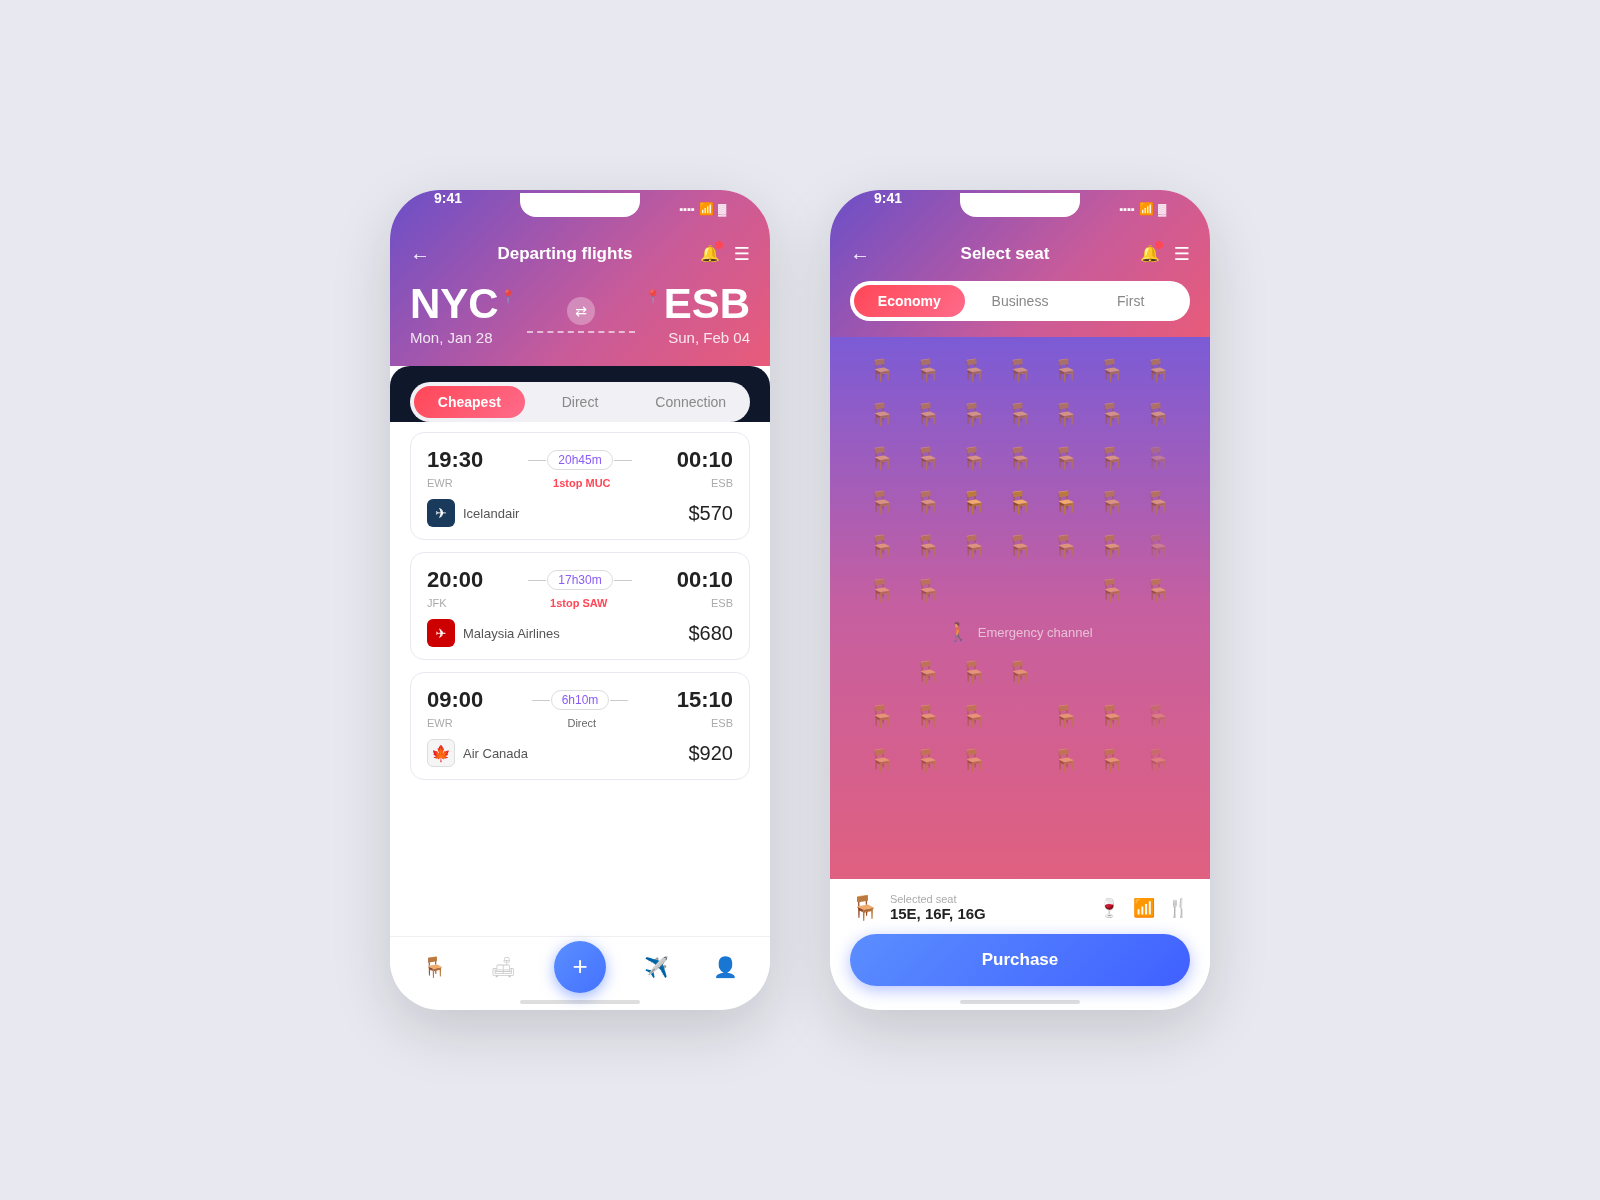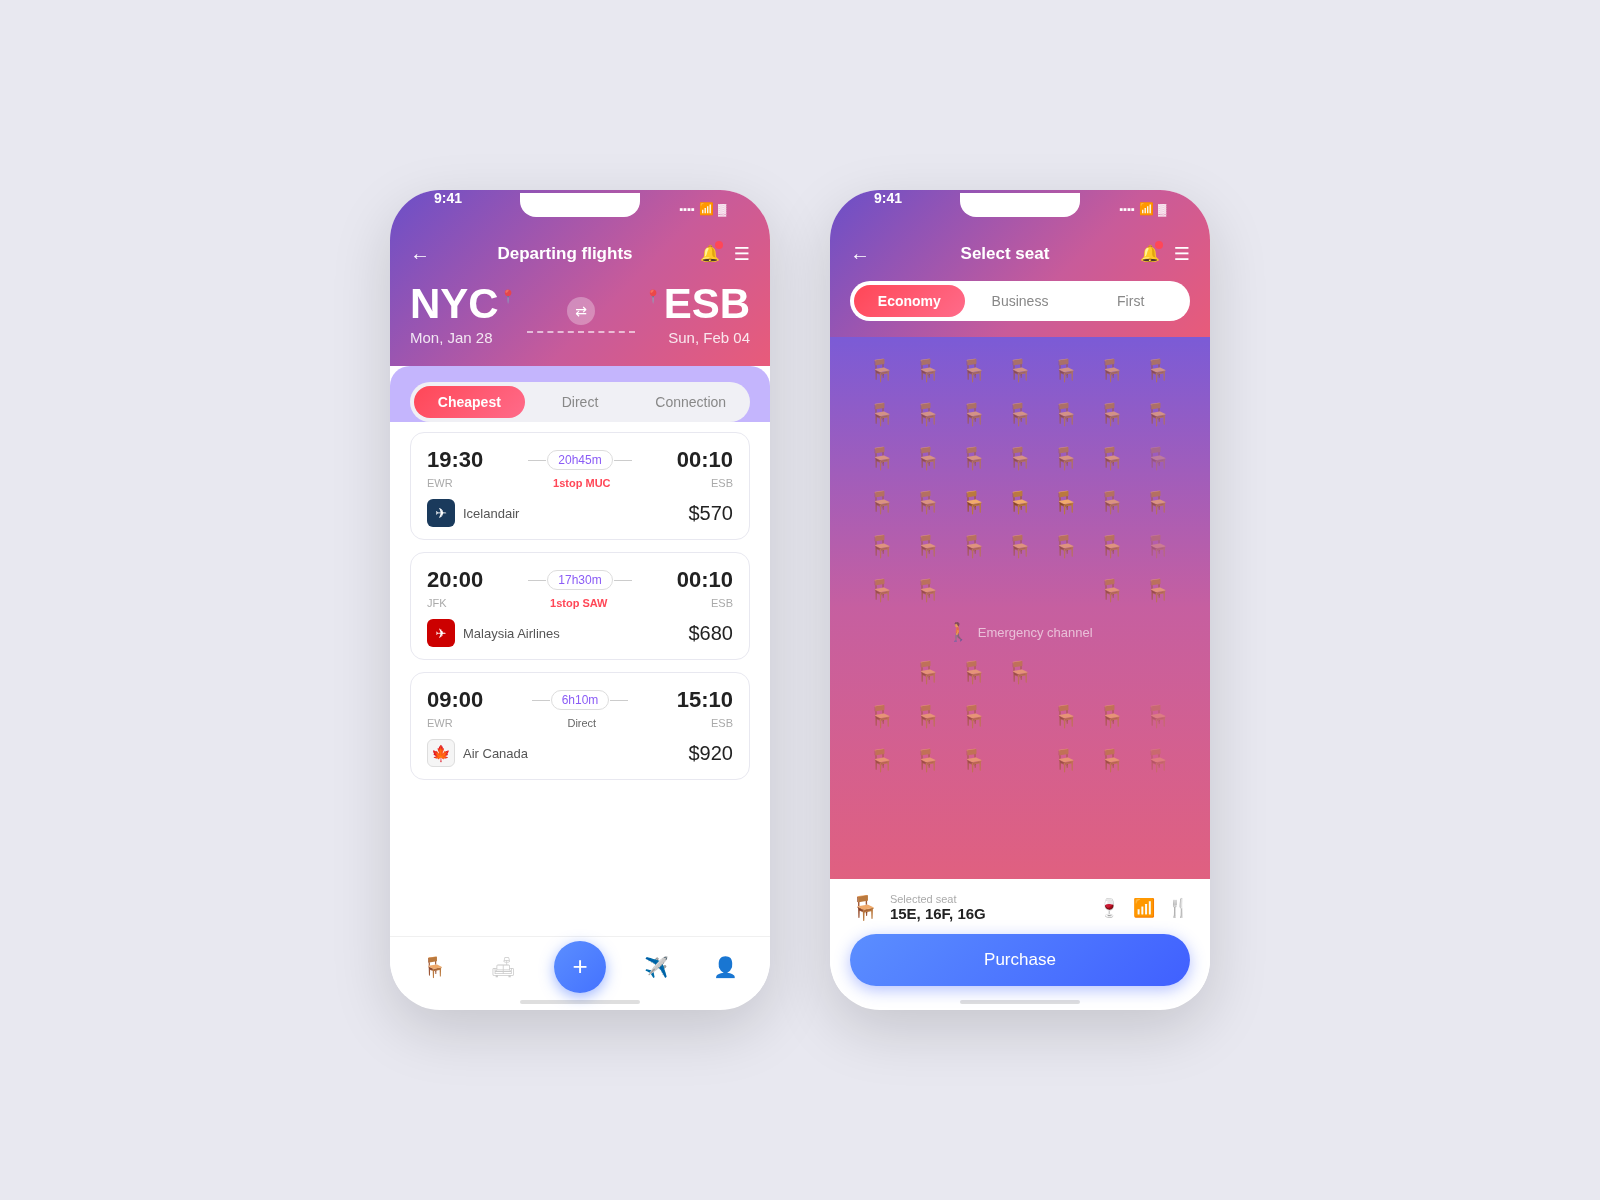--- a/index.html
+++ b/index.html
@@ -126,21 +126,21 @@
       display: flex; align-items: center; justify-content: center;
       font-size: 14px; color: #fff;
       margin-bottom: 2px;
     }
     .city-with-pin { display: flex; align-items: flex-start; gap: 2px; }
     .pin-icon { font-size: 13px; margin-top: 6px; opacity: 0.8; }
     .right-city { text-align: right; }
 
     
     .filter-tabs-wrap {
-      background: #c4b5fd;
+      background: #0f172a;
       border-radius: 20px 20px 0 0;
       padding: 16px 20px 0;
     }
     .filter-tabs {
       display: flex;
       gap: 0;
       background: #f0f0f5;
       border-radius: 25px;
       padding: 4px;
     }
@@ -353,21 +353,21 @@
     .seat-amenities { display: flex; gap: 12px; }
     .amenity-icon { font-size: 18px; color: #ccc; }
 
     .purchase-btn {
       width: 100%;
       padding: 16px;
       background: linear-gradient(135deg, #5b8eff, #4060ff);
       border-radius: 30px;
       color: #fff;
       font-size: 17px;
-      font-weight: 400;
+      font-weight: 700;
       text-align: center;
       cursor: pointer;
       border: none;
       box-shadow: 0 4px 16px rgba(68, 100, 255, 0.4);
     }
   </style>
 </head>
 <body>
 
 <div class="phone">

